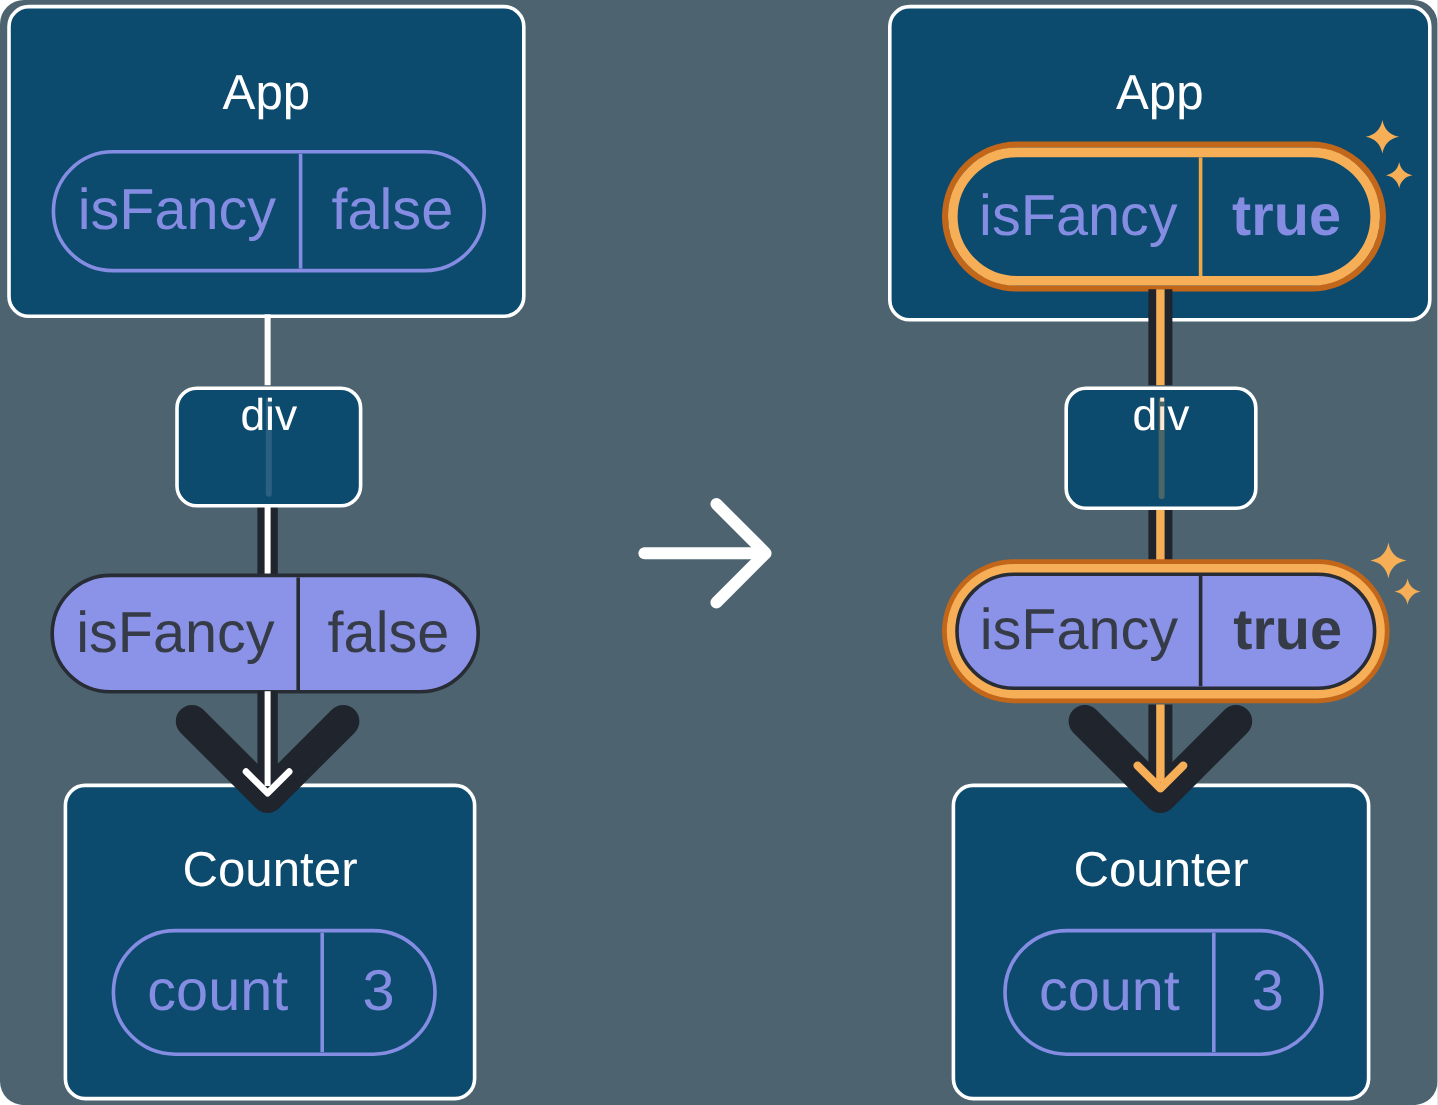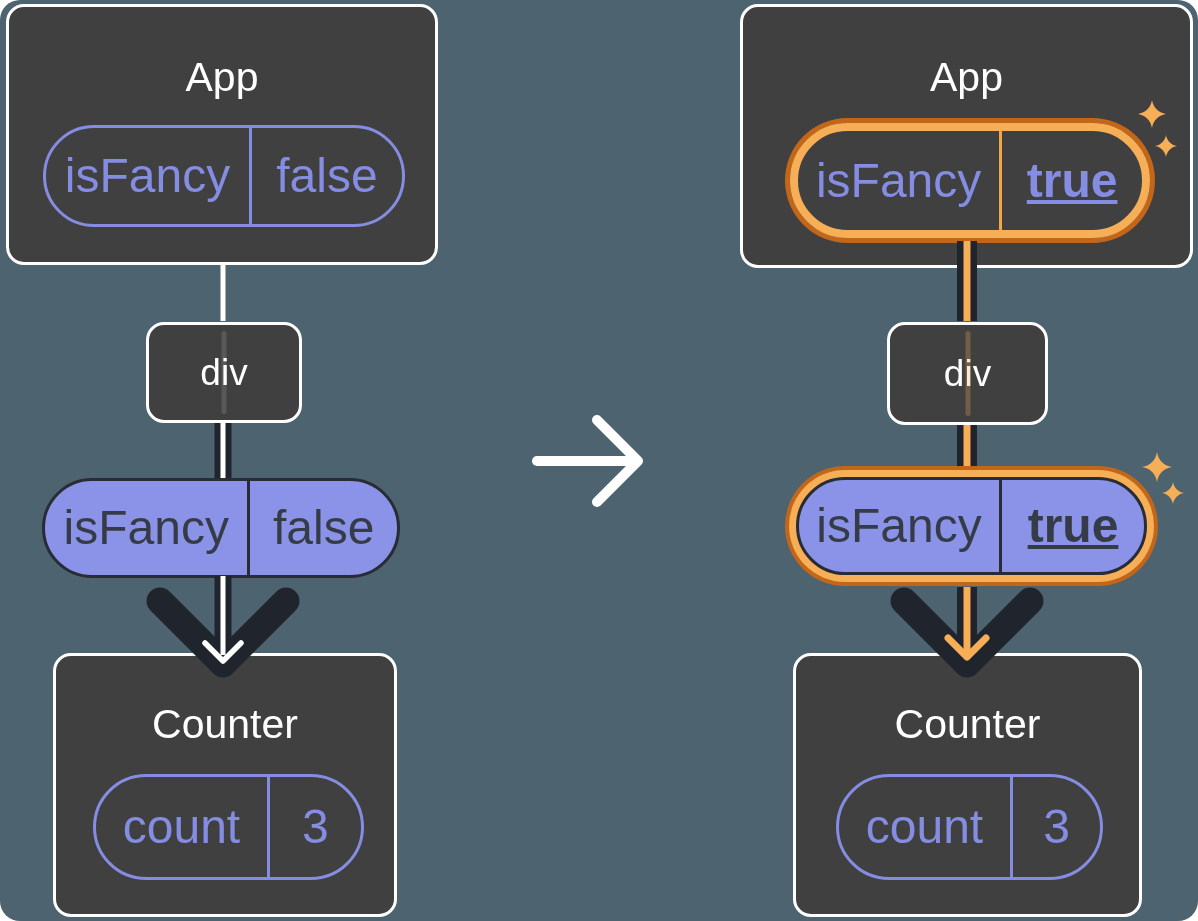--- a/index.html
+++ b/index.html
@@ -4,43 +4,43 @@
 <style>
   html,body { margin:0; padding:0; background:#fff; }
   .canvas {
     position:relative; width:1198px; height:921px;
     background:#4D6470; border-radius:20px; overflow:hidden;
     font-family:"Liberation Sans", sans-serif;
   }
   svg.overlay { position:absolute; left:0; top:0; width:1198px; height:921px; pointer-events:none; }
 
   .card {
-    position:absolute; background:#404040; border:3.5px solid #FFFFFF;
+    position:absolute; background:#0c4a6e; border:3.5px solid #FFFFFF;
     border-radius:18px; box-sizing:border-box;
   }
   .card-title {
     position:absolute; left:0; width:100%; text-align:center;
     color:#FFFFFF; font-size:41px; line-height:1; font-weight:400;
   }
   .pill {
     position:absolute; display:flex; box-sizing:border-box; border-radius:70px;
     overflow:hidden; align-items:stretch;
   }
   .pill .cell {
     display:flex; align-items:center; justify-content:center;
     font-size:48px; line-height:1;
   }
   .outline-pill { border:3px solid #848DE2; color:#848DE2; }
   .outline-pill .c1 { border-right:3px solid #848DE2; }
   .solid-pill { background:#8B93E8; border:3px solid #272C35; color:#363C47; }
   .solid-pill .c1 { border-right:3px solid #272C35; }
-  .bold-val { font-weight:700;text-decoration:underline; }
+  .bold-val { font-weight:700; }
 
   .div-node {
-    display:flex; align-items:center; justify-content:center;
+    display:flex; align-items:flex-start; justify-content:center;
     color:#FFFFFF; font-size:37px;
   }
   .pass-line {
     position:absolute; left:50%; top:6px; bottom:6px; width:5px;
     transform:translateX(-50%); border-radius:3px;
   }
   .pass-line.white { background:rgba(255,255,255,0.13); }
   .pass-line.orange { background:rgba(246,174,87,0.28); }
 
   

